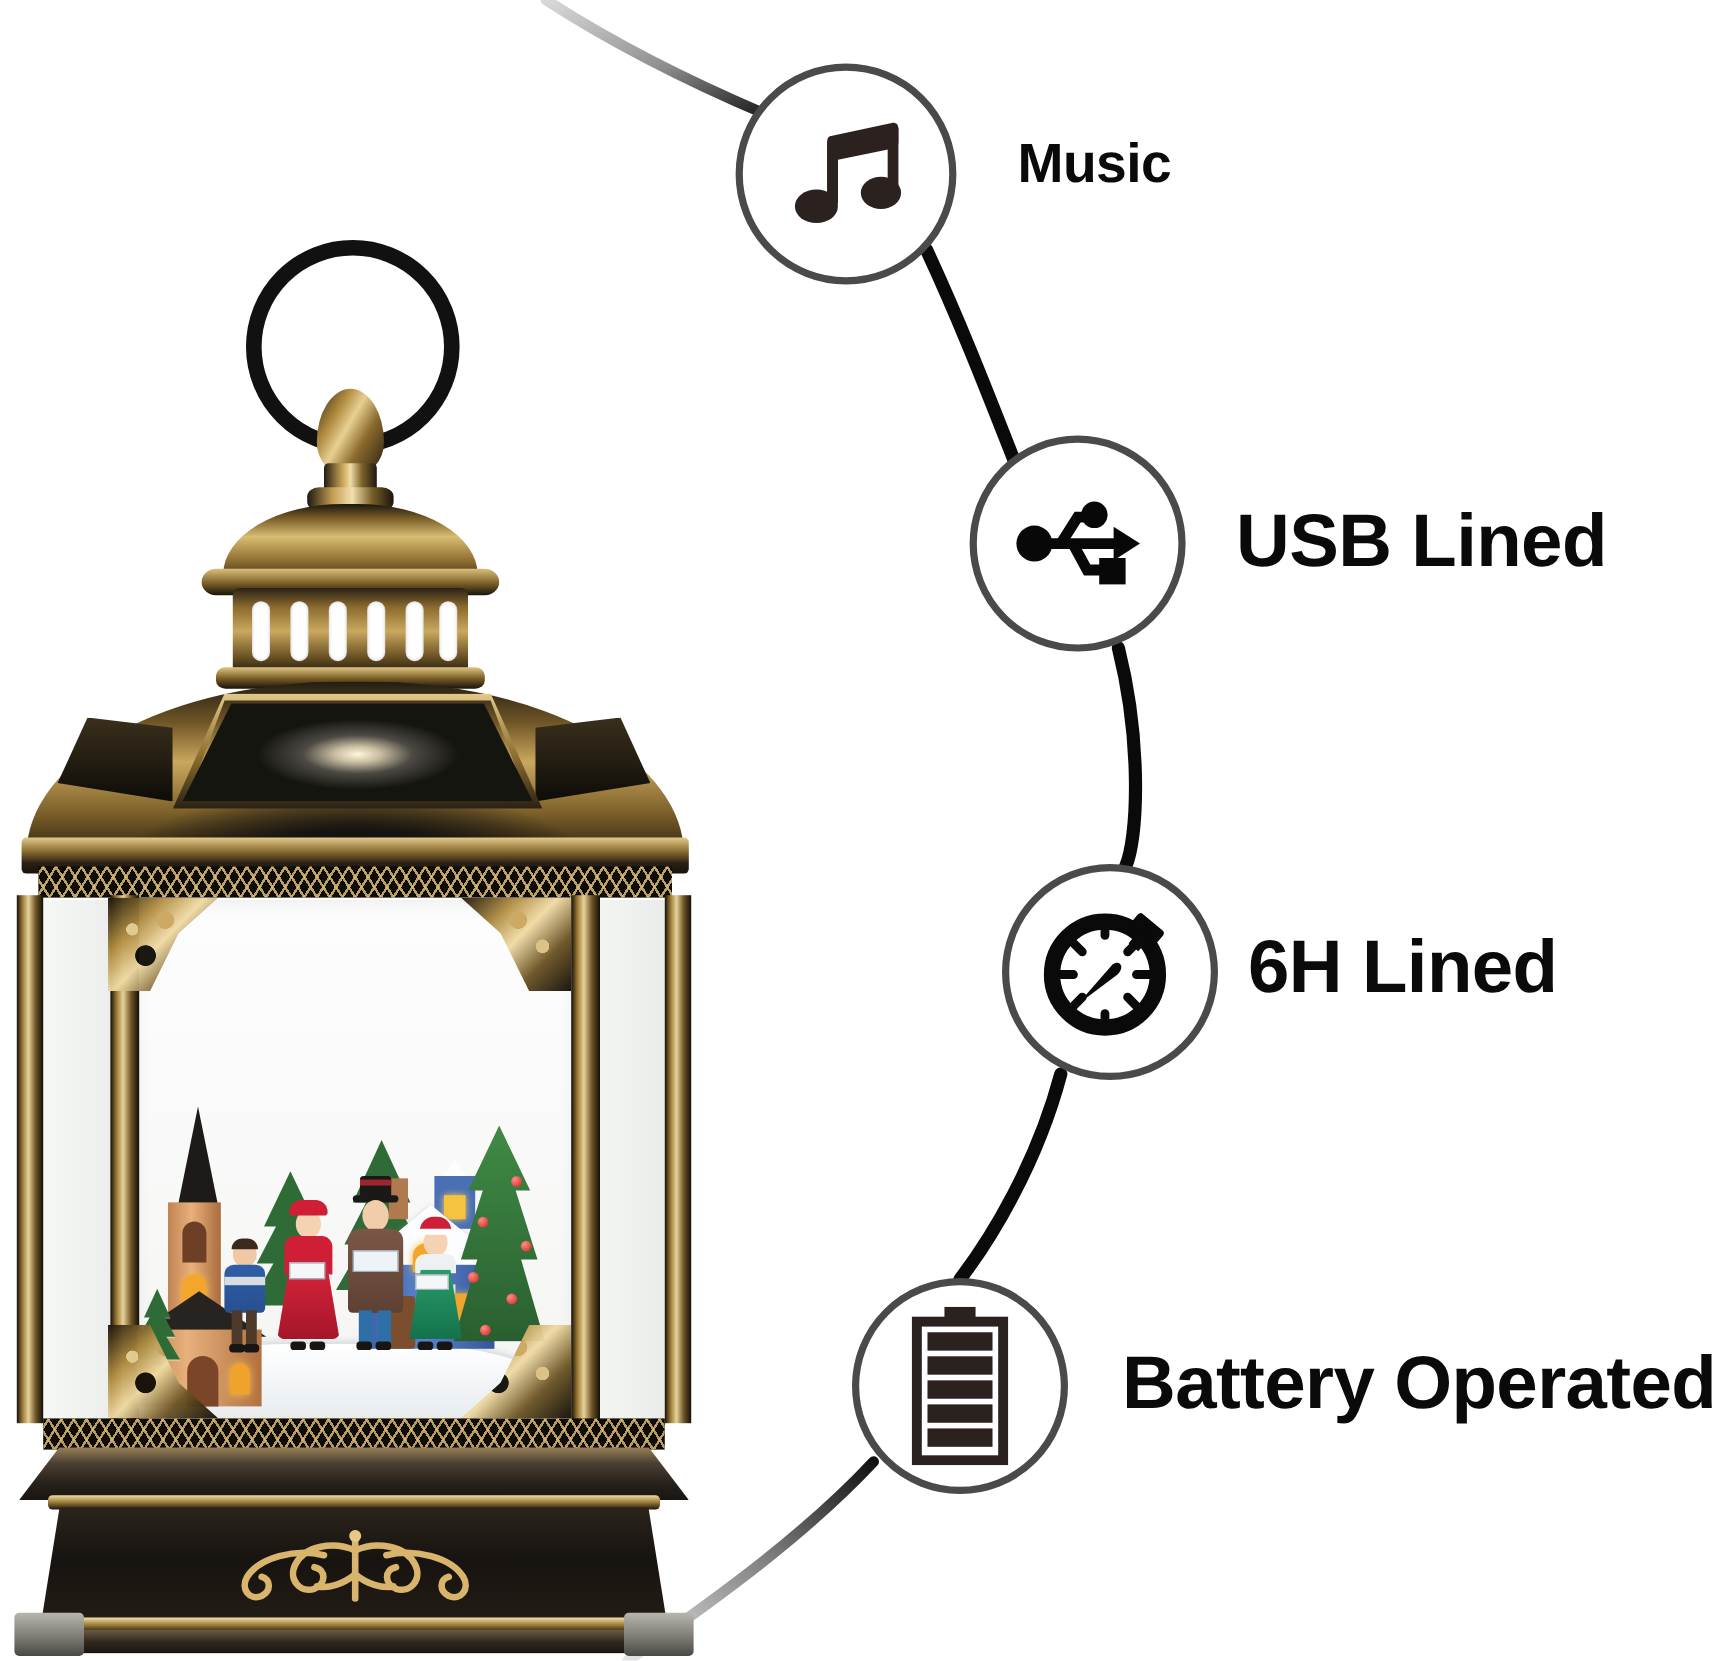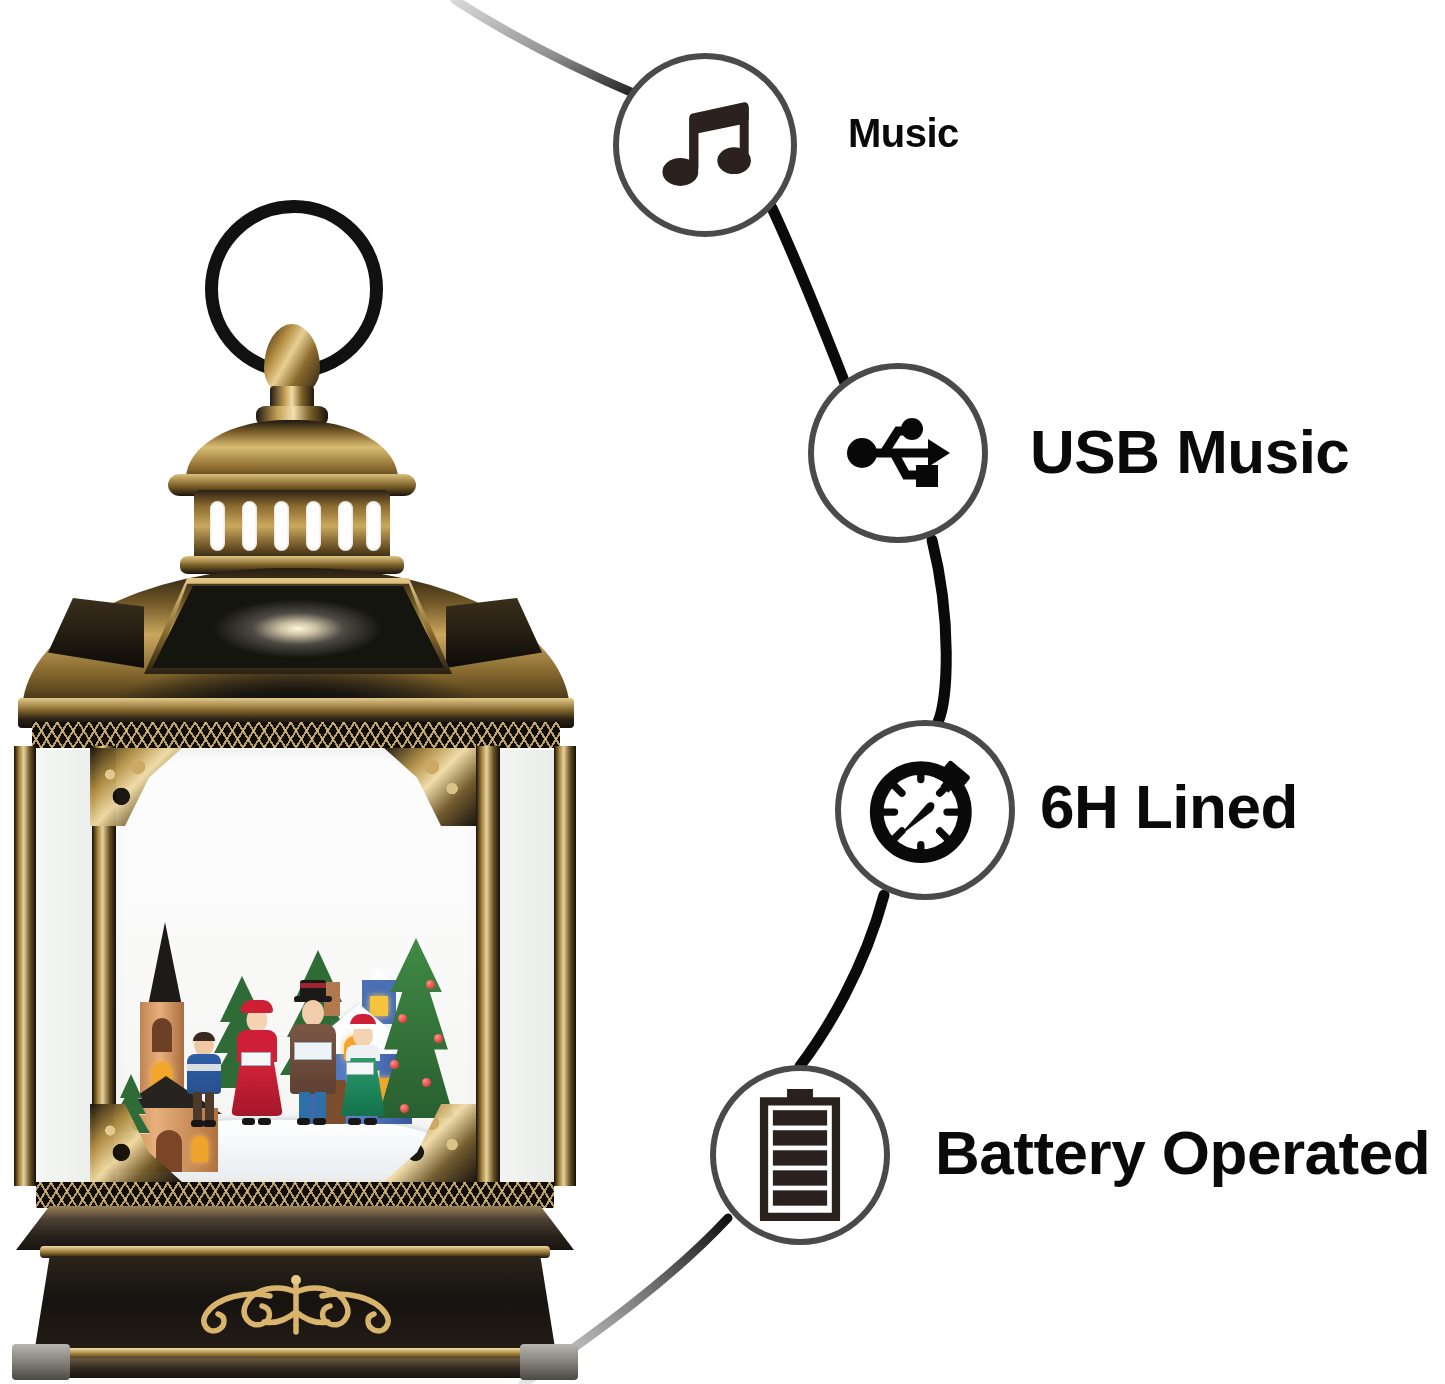--- a/index.html
+++ b/index.html
@@ -411,38 +411,38 @@
   <div class="feature">
     <div class="bubble" style="left:613px;top:53px;width:184px;height:184px;">
       <svg width="112" height="112" viewBox="0 0 100 100">
         <path d="M38 22 L84 12 C87 11.4 89 13 89 16 L89 26 C89 29 87 30.6 84 31.2 L44 39.4 L44 70 C44 71 43.4 72 42 72 L38 72 C36.6 72 36 71 36 70 L36 26 C36 24 36.6 22.6 38 22 Z" fill="#2b2220"></path>
         <ellipse cx="28" cy="74" rx="16" ry="12.5" fill="#2b2220"></ellipse>
         <ellipse cx="76" cy="64" rx="15" ry="12" fill="#2b2220"></ellipse>
         <rect x="36" y="26" width="8" height="46" fill="#2b2220"></rect>
         <rect x="81" y="16" width="8" height="50" fill="#2b2220"></rect>
       </svg>
     </div>
-    <div class="f-label" style="left:848px;top:113px;font-size:40px;">Music</div>
+    <div class="f-label" style="left:848px;top:113px;font-size:46px;">Music</div>
   </div>
 
   <div class="feature">
     <div class="bubble" style="left:808px;top:363px;width:180px;height:180px;">
       <svg width="120" height="120" viewBox="0 0 120 120">
         <g stroke="#080808" stroke-width="9" fill="none" stroke-linecap="butt">
           <path d="M24 60 L98 60"></path>
           <path d="M46 60 L60 38 L72 38"></path>
           <path d="M56 60 L68 82 L84 82"></path>
         </g>
         <circle cx="24" cy="60" r="15" fill="#080808"></circle>
         <circle cx="74" cy="36" r="11" fill="#080808"></circle>
         <rect x="78" y="72" width="22" height="22" fill="#080808"></rect>
         <path d="M90 46 L112 60 L90 74 Z" fill="#080808"></path>
       </svg>
     </div>
-    <div class="f-label" style="left:1030px;top:421px;font-size:62px;">USB Music</div>
+    <div class="f-label" style="left:1030px;top:421px;font-size:62px;">USB Lined</div>
   </div>
 
   <div class="feature">
     <div class="bubble" style="left:835px;top:720px;width:180px;height:180px;">
       <svg width="126" height="126" viewBox="0 0 120 120">
         <g stroke="#0a0a0a" stroke-width="7" stroke-linecap="round">
           <line x1="56" y1="20" x2="56" y2="31"></line>
           <line x1="56" y1="93" x2="56" y2="104"></line>
           <line x1="20" y1="62" x2="31" y2="62"></line>
           <line x1="81" y1="62" x2="92" y2="62"></line>

